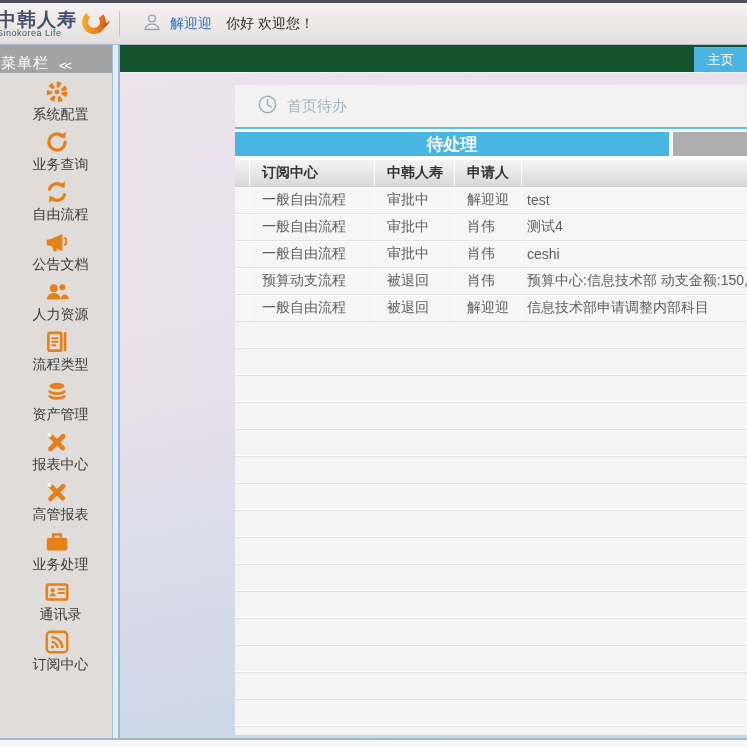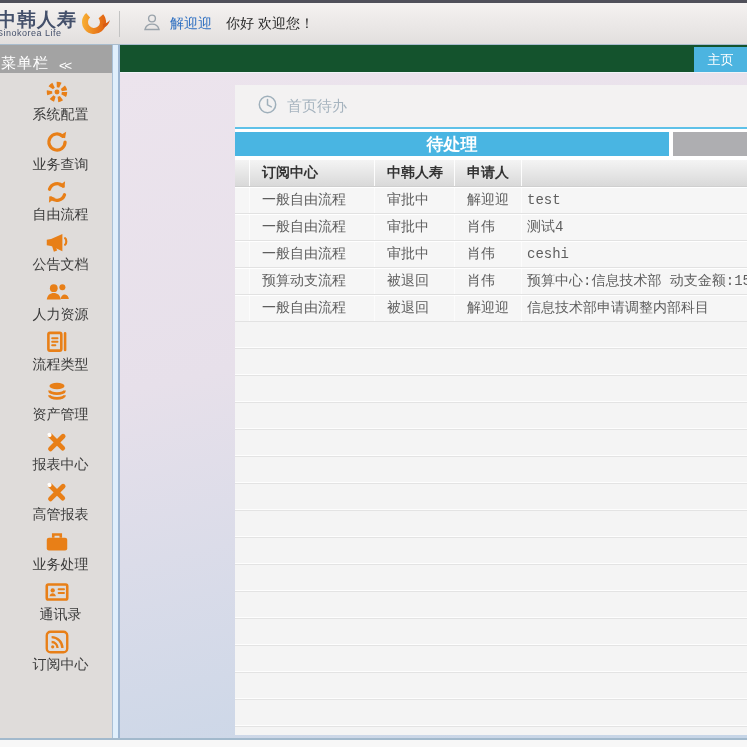--- a/index.html
+++ b/index.html
@@ -78,21 +78,21 @@
     box-shadow:inset 0 1px 0 #ffffff;
     font-size:14px; color:#5e5e5e; cursor:pointer;
   }
   .c0 { width:15px; height:100%; }
   .c1 { width:125px; padding-left:12px; }
   .c2 { width:80px;  padding-left:12px; }
   .c3 { width:67px;  padding-left:12px; }
   .c4 { flex:1; padding-left:5px; }
   .cell { white-space:nowrap; overflow:hidden; height:100%; display:flex; align-items:center; }
   .thead .cell { border-right:1px solid rgba(255,255,255,.9); }
-  .trow  .cell { border-right:1px solid rgba(255,255,255,.7);font-family:Liberation Mono, monospace; }
+  .trow  .cell { border-right:1px solid rgba(255,255,255,.7); }
   .tfiller {
     flex:1;
     background:repeating-linear-gradient(to bottom,
       #f4f4f4 0px, #f4f4f4 25px, #fdfdfd 25px, #fdfdfd 26px, #e3e3e3 26px, #e3e3e3 27px);
   }
   .bottom-strip { height:5px; background:#f7f7f7; }
 </style>
 </head>
 <body>
 

